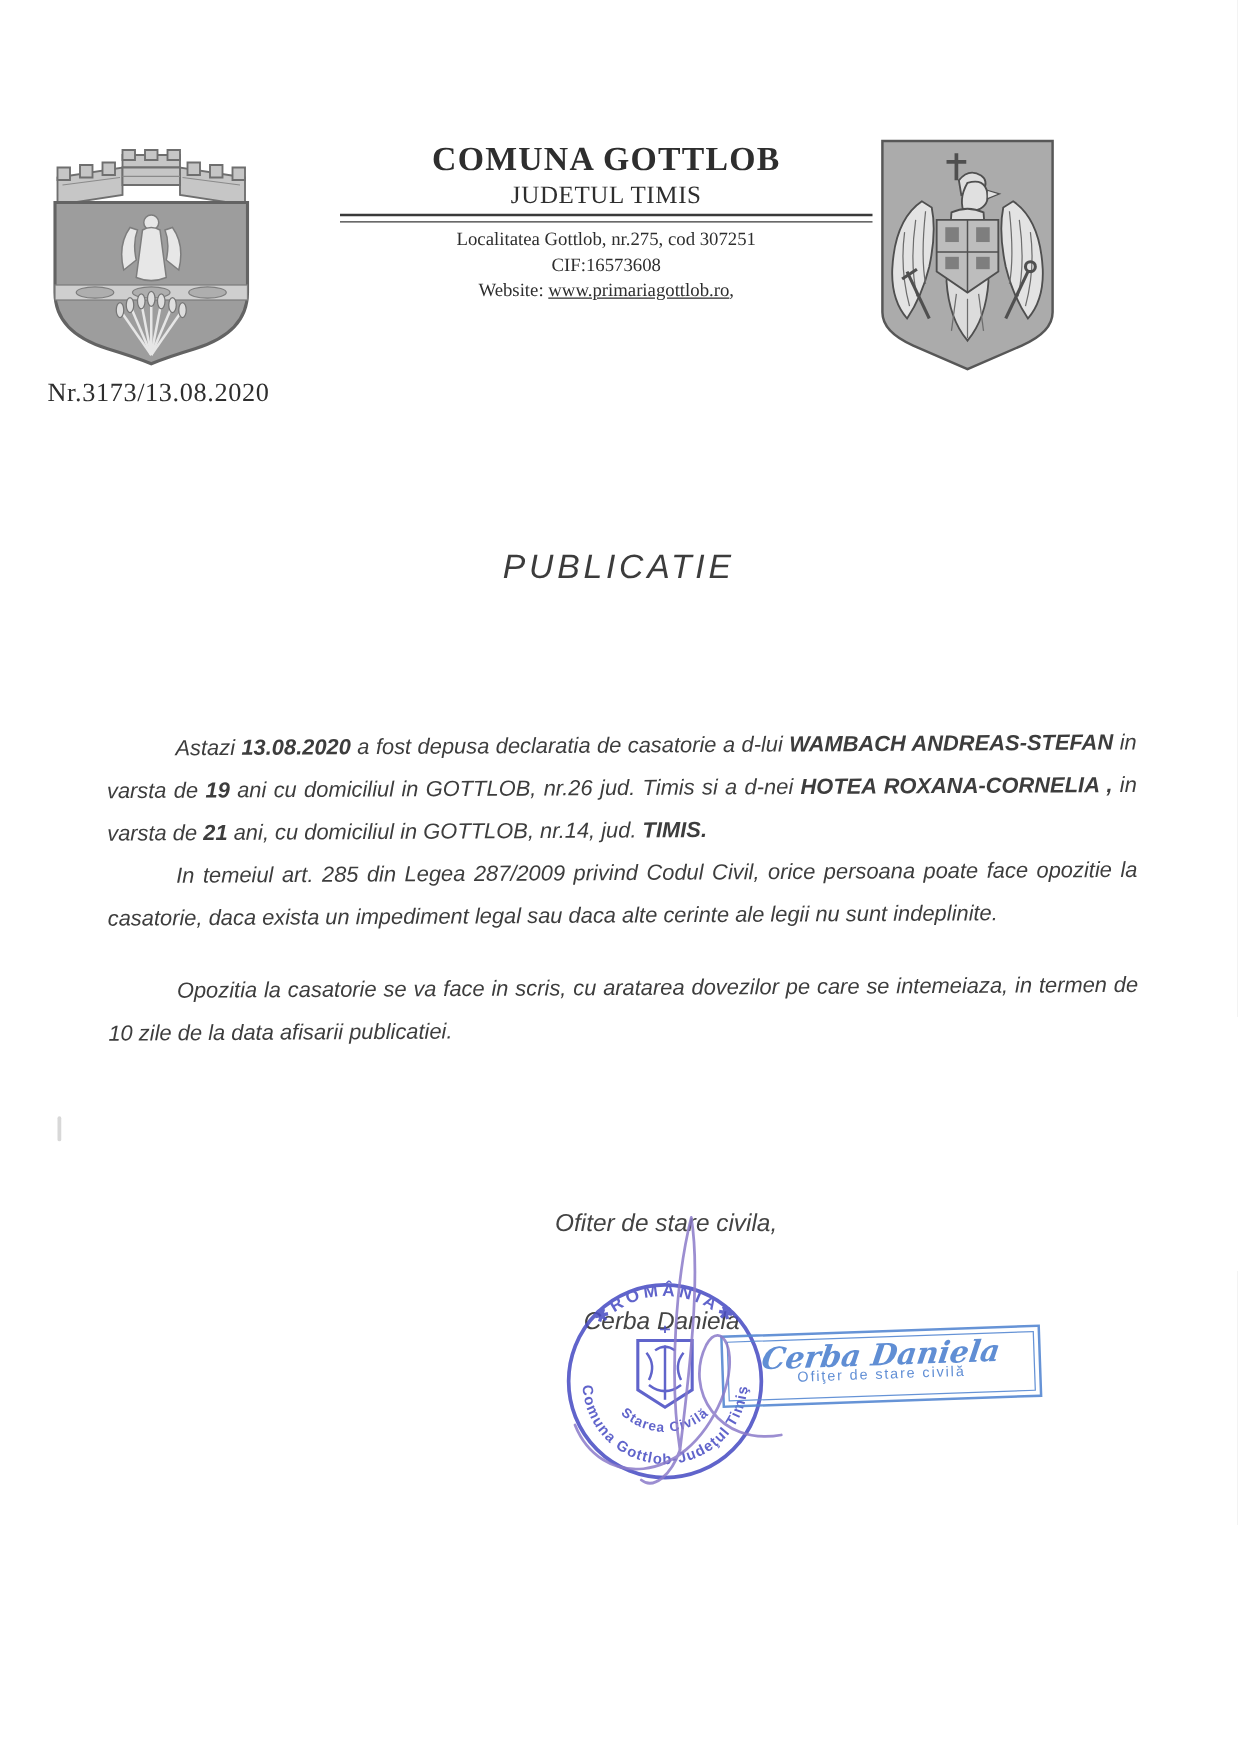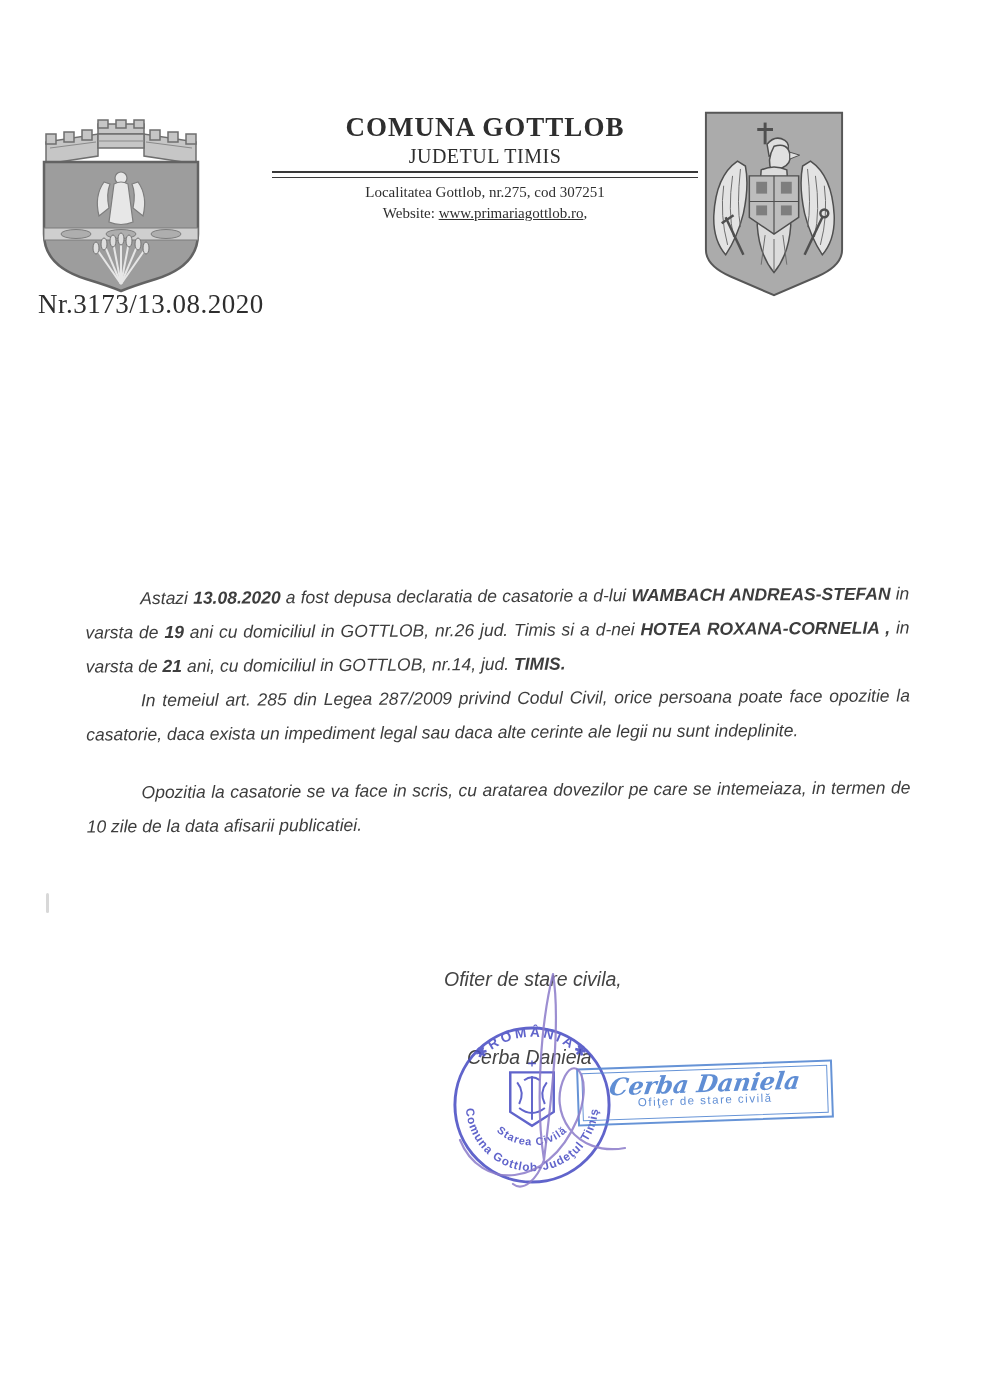--- a/index.html
+++ b/index.html
@@ -11,21 +11,21 @@
   .org-name{font-size:27px;font-weight:bold;letter-spacing:1px;line-height:30px;}
   .county{font-size:20px;font-weight:normal;letter-spacing:.5px;line-height:24px;margin-top:2px;}
   .divider{height:4px;border-top:2.5px solid #3a3a3a;border-bottom:1px solid #3a3a3a;margin:3px 0 4px 0;}
   .hline{font-size:15px;line-height:20.5px;}
   .hline .u{text-decoration:underline;}
 
   
   .left-emblem{position:absolute;left:36px;top:116px;}
   .right-emblem{position:absolute;left:700px;top:106px;}
 
-  .reg-number{position:absolute;left:38px;top:289px;font-size:27px;letter-spacing:.5px;}
+  .reg-number{position:absolute;left:38px;top:302px;font-size:21px;letter-spacing:.5px;}
 
   .doc-title{position:absolute;left:0;top:438px;width:100%;text-align:center;
              font-family:"Liberation Sans", sans-serif;font-style:italic;
              font-size:27px;letter-spacing:3px;color:#3c3c3c;}
 
   
   .body-text{position:absolute;left:86px;top:579px;width:824px;
              font-family:"Liberation Sans", sans-serif;font-style:italic;
              font-size:17.5px;line-height:34px;color:#3d3d3d;
              text-align:justify;transform:rotate(-0.35deg);}
@@ -113,20 +113,21 @@
         <ellipse cx="102" cy="128" rx="3" ry="6"></ellipse>
       <ellipse cx="110" cy="132" rx="3" ry="6"></ellipse>
     </g>
   </svg>
 
   <div class="header-block">
     <div class="org-name">COMUNA GOTTLOB</div>
     <div class="county">JUDETUL TIMIS</div>
     <div class="divider"></div>
     <div class="hline">Localitatea Gottlob, nr.275, cod 307251</div>
+    <div class="hline">CIF:16573608</div>
     <div class="hline"><span>Website: </span><span class="u">www.primariagottlob.ro</span><span>,</span></div>
   </div>
 
   <svg class="right-emblem" width="148" height="194" viewBox="0 0 150 195">
     <path d="M6,6 H144 V145 Q144,161 119,172 L75,191 L31,172 Q6,161 6,145 Z" fill="#ababab" stroke="#575757" stroke-width="2"></path>
 
     <g stroke="#4f4f4f" stroke-width="3" fill="none">
       <path d="M66,16 L66,38"></path>
         <path d="M58,23 L74,23"></path>
     </g>
@@ -167,20 +168,21 @@
     <g stroke="#4f4f4f" stroke-width="2.5" fill="none">
       <path d="M44,150 L26,112"></path>
         <path d="M22,118 L34,110"></path>
       <path d="M106,150 L124,112"></path>
         <circle cx="126" cy="108" r="4"></circle>
     </g>
   </svg>
 
   <div class="reg-number">Nr.3173/13.08.2020</div>
 
+  <div class="doc-title">PUBLICATIE</div>
 
   <div class="body-text">
     <p><span>Astazi </span><span class="b">13.08.2020</span><span>  a fost depusa declaratia de casatorie a d-lui  </span><span class="b">WAMBACH ANDREAS-STEFAN</span><span>  in varsta  de </span><span class="b">19</span><span> ani cu domiciliul in   GOTTLOB, nr.26 jud. Timis si a d-nei </span><span class="b">HOTEA ROXANA-CORNELIA ,</span><span> in varsta de </span><span class="b">21</span><span>  ani, cu domiciliul in GOTTLOB, nr.14, jud. </span><span class="b">TIMIS.</span></p>
     <p><span>In temeiul art. 285 din Legea 287/2009 privind Codul Civil, orice persoana poate face opozitie la  casatorie, daca exista un impediment legal sau daca alte cerinte ale legii nu sunt indeplinite.</span></p>
     <p class="gap"><span>Opozitia la casatorie se va face in scris, cu aratarea dovezilor pe care se intemeiaza, in termen de 10 zile de la data  afisarii publicatiei.</span></p>
   </div>
 
   <div class="sig-role">Ofiter de stare civila,</div>
   <div class="sig-name">Cerba Daniela</div>
 

